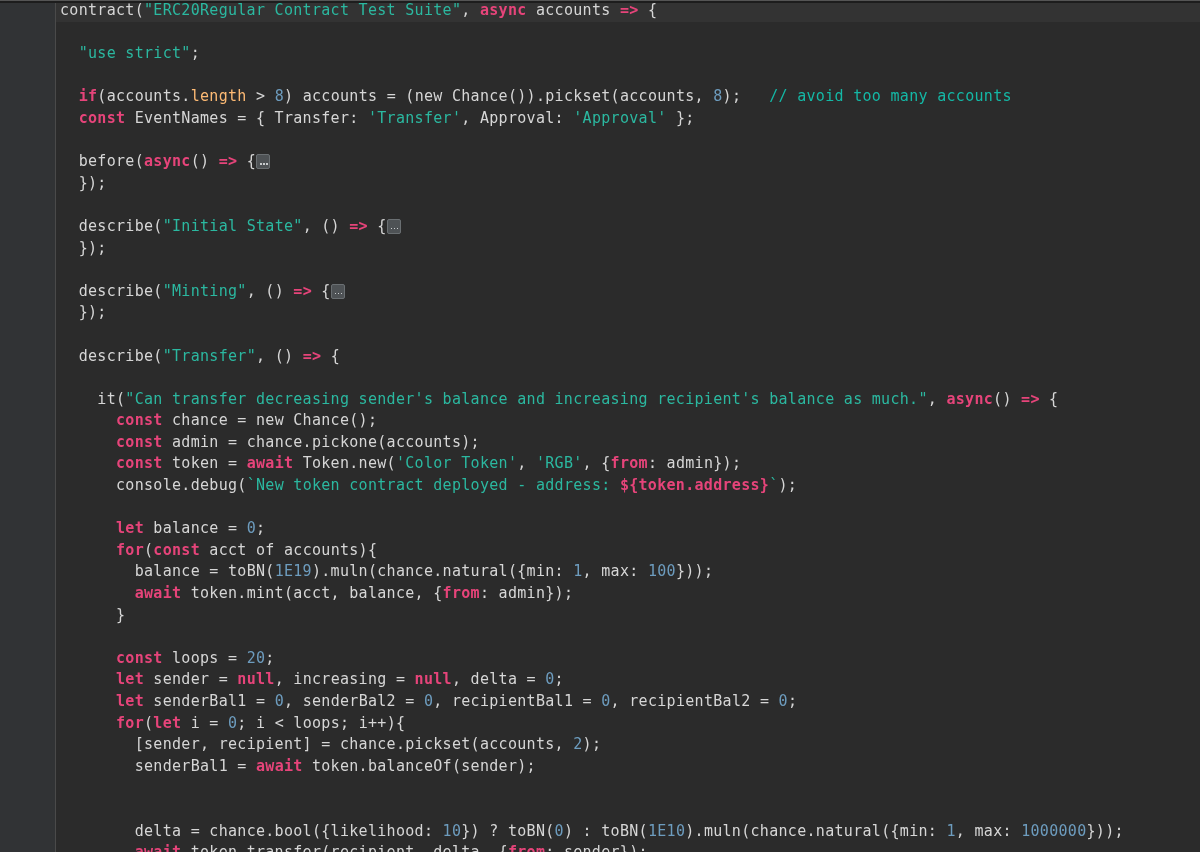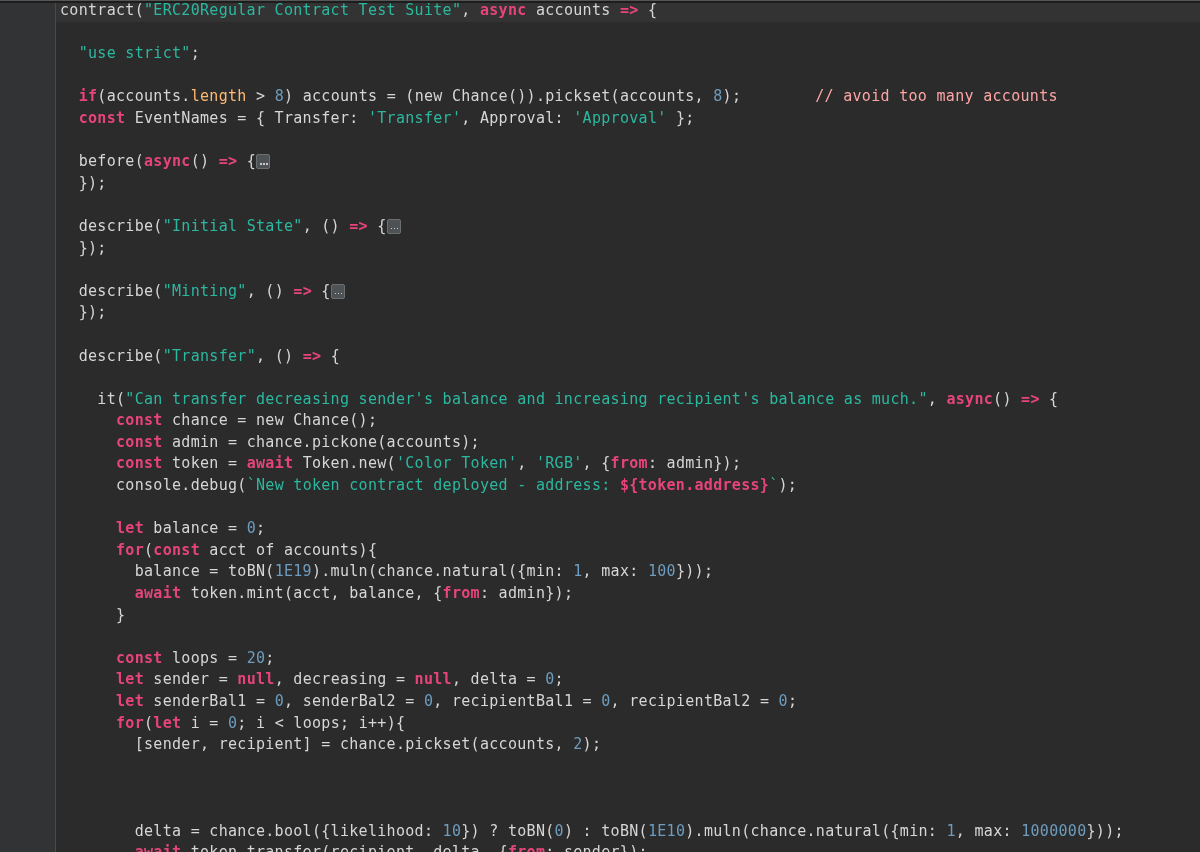--- a/index.html
+++ b/index.html
@@ -119,21 +119,21 @@
     letter-spacing: 0.02em;
     color: #d6d6d6;
     font-family: "DejaVu Sans Mono", "Liberation Mono", monospace;
     z-index: 3;
   }
 
   
   .k   { color: #e6447a; font-weight: bold; }   
   .s   { color: #2bb8a0; }                      
   .n   { color: #6d9cbe; }                      
-  .c   { color: #fca5a5; margin-left: 46px; }                      
+  .c   { color: #14b8a6; }                      
   .p   { color: #fdba74; }                      
   .t   { color: #d6d6d6; }                      
   .i   { color: #e6447a; font-weight: bold; }   
 
   
   .fold-ph {
     display: inline-block;
     width: 14px;
     height: 15px;
     vertical-align: -3px;
@@ -184,23 +184,23 @@
       <div class="row" style="height: 21.6px; line-height: 21.6px;"><span class="lineno">155</span><span class="code"><span class="t">      </span><span class="k">const</span><span class="t"> token = </span><span class="k">await</span><span class="t"> Token.new(</span><span class="s">'Color Token'</span><span class="t">, </span><span class="s">'RGB'</span><span class="t">, {</span><span class="k">from</span><span class="t">: admin});</span></span></div>
       <div class="row" style="height: 21.6px; line-height: 21.6px;"><span class="lineno">156</span><span class="code"><span class="t">      </span><span class="t">console.debug(</span><span class="s">`New token contract deployed - address: </span><span class="i">${token.address}</span><span class="s">`</span><span class="t">);</span></span></div>
       <div class="row" style="height: 21.6px; line-height: 21.6px;"><span class="lineno">157</span><span class="code"></span></div>
       <div class="row" style="height: 21.6px; line-height: 21.6px;"><span class="lineno">158</span><span class="code"><span class="t">      </span><span class="k">let</span><span class="t"> balance = </span><span class="n">0</span><span class="t">;</span></span></div>
       <div class="row" style="height: 21.6px; line-height: 21.6px;"><span class="lineno">159</span><span class="foldmark"></span><span class="code"><span class="t">      </span><span class="k">for</span><span class="t">(</span><span class="k">const</span><span class="t"> acct of accounts){</span></span></div>
       <div class="row" style="height: 21.6px; line-height: 21.6px;"><span class="lineno">160</span><span class="code"><span class="t">        </span><span class="t">balance = toBN(</span><span class="n">1E19</span><span class="t">).muln(chance.natural({min: </span><span class="n">1</span><span class="t">, max: </span><span class="n">100</span><span class="t">}));</span></span></div>
       <div class="row" style="height: 21.6px; line-height: 21.6px;"><span class="lineno">161</span><span class="code"><span class="t">        </span><span class="k">await</span><span class="t"> token.mint(acct, balance, {</span><span class="k">from</span><span class="t">: admin});</span></span></div>
       <div class="row" style="height: 21.6px; line-height: 21.6px;"><span class="lineno">162</span><span class="code"><span class="t">      </span><span class="t">}</span></span></div>
       <div class="row" style="height: 21.6px; line-height: 21.6px;"><span class="lineno">163</span><span class="code"></span></div>
       <div class="row" style="height: 21.6px; line-height: 21.6px;"><span class="lineno">164</span><span class="code"><span class="t">      </span><span class="k">const</span><span class="t"> loops = </span><span class="n">20</span><span class="t">;</span></span></div>
-      <div class="row" style="height: 21.6px; line-height: 21.6px;"><span class="lineno">165</span><span class="code"><span class="t">      </span><span class="k">let</span><span class="t"> sender = </span><span class="k">null</span><span class="t">, decreasing = </span><span class="k">null</span><span class="t">, delta = </span><span class="n">0</span><span class="t">;</span></span></div>
+      <div class="row" style="height: 21.6px; line-height: 21.6px;"><span class="lineno">165</span><span class="code"><span class="t">      </span><span class="k">let</span><span class="t"> sender = </span><span class="k">null</span><span class="t">, increasing = </span><span class="k">null</span><span class="t">, delta = </span><span class="n">0</span><span class="t">;</span></span></div>
       <div class="row" style="height: 21.6px; line-height: 21.6px;"><span class="lineno">166</span><span class="code"><span class="t">      </span><span class="k">let</span><span class="t"> senderBal1 = </span><span class="n">0</span><span class="t">, senderBal2 = </span><span class="n">0</span><span class="t">, recipientBal1 = </span><span class="n">0</span><span class="t">, recipientBal2 = </span><span class="n">0</span><span class="t">;</span></span></div>
       <div class="row" style="height: 21.6px; line-height: 21.6px; text-decoration: underline;"><span class="lineno">167</span><span class="foldmark"></span><span class="code"><span class="t">      </span><span class="k">for</span><span class="t">(</span><span class="k">let</span><span class="t"> i = </span><span class="n">0</span><span class="t">; i &lt; loops; i++){</span></span></div>
       <div class="row" style="height: 21.6px; line-height: 21.6px; padding-left: 16px;"><span class="lineno">168</span><span class="code"><span class="t">        </span><span class="t">[sender, recipient] = chance.pickset(accounts, </span><span class="n">2</span><span class="t">);</span></span></div>
-      <div class="row" style="height: 21.6px; line-height: 21.6px;"><span class="lineno">169</span></div>
+      <div class="row" style="height: 21.6px; line-height: 21.6px;"><span class="lineno">169</span><span class="code"><span class="t">        </span><span class="t">senderBal1 = </span><span class="k">await</span><span class="t"> token.balanceOf(sender);</span></span></div>
       <div class="row" style="height: 21.6px; line-height: 21.6px;"><span class="lineno">170</span></div>
       <div class="row" style="height: 21.6px; line-height: 21.6px;"><span class="lineno">171</span><span class="code"></span></div>
       <div class="row" style="height: 21.6px; line-height: 21.6px;"><span class="lineno">172</span><span class="code"><span class="t">        </span><span class="t">delta = chance.bool({likelihood: </span><span class="n">10</span><span class="t">}) ? toBN(</span><span class="n">0</span><span class="t">) : toBN(</span><span class="n">1E10</span><span class="t">).muln(chance.natural({min: </span><span class="n">1</span><span class="t">, max: </span><span class="n">1000000</span><span class="t">}));</span></span></div>
       <div class="row" style="height: 21.6px; line-height: 21.6px;"><span class="lineno">173</span><span class="code"><span class="t">        </span><span class="k">await</span><span class="t"> token.transfer(recipient, delta, {</span><span class="k">from</span><span class="t">: sender});</span></span></div>
     </div>
 </div>
 
 </body></html>

